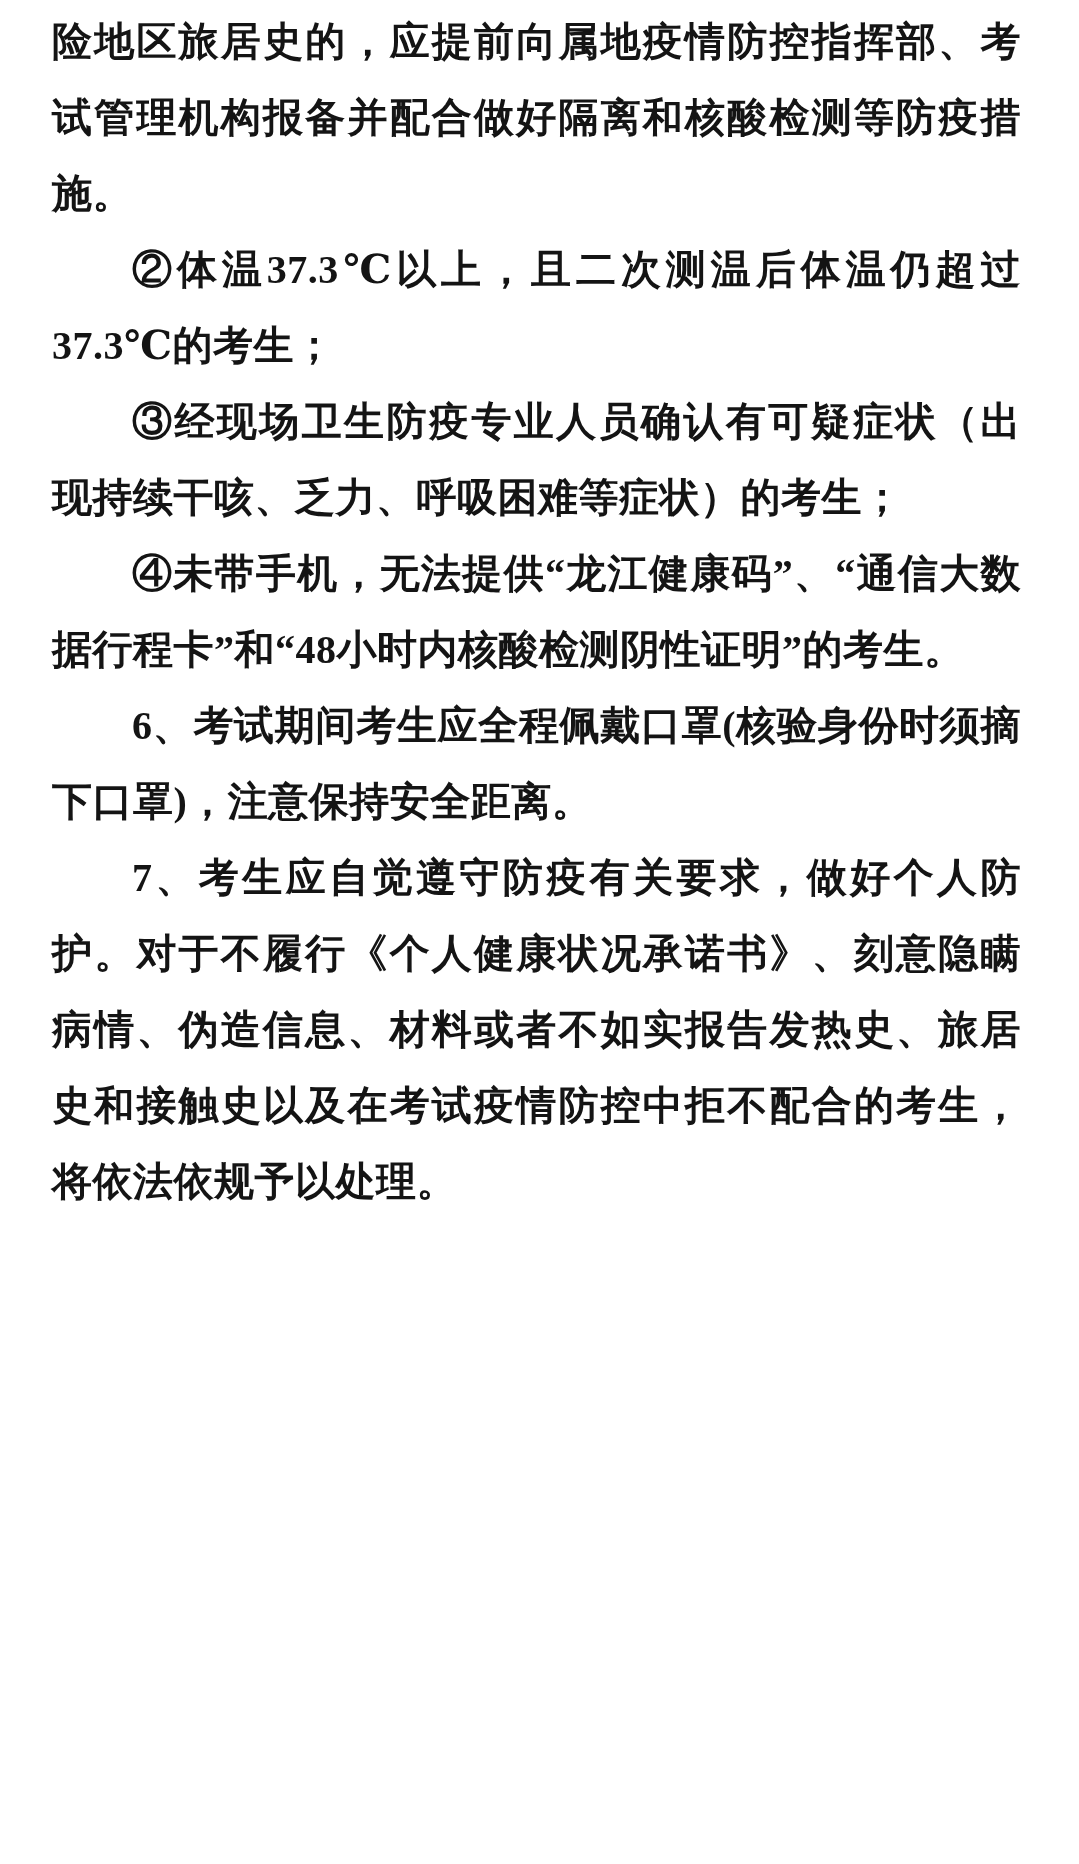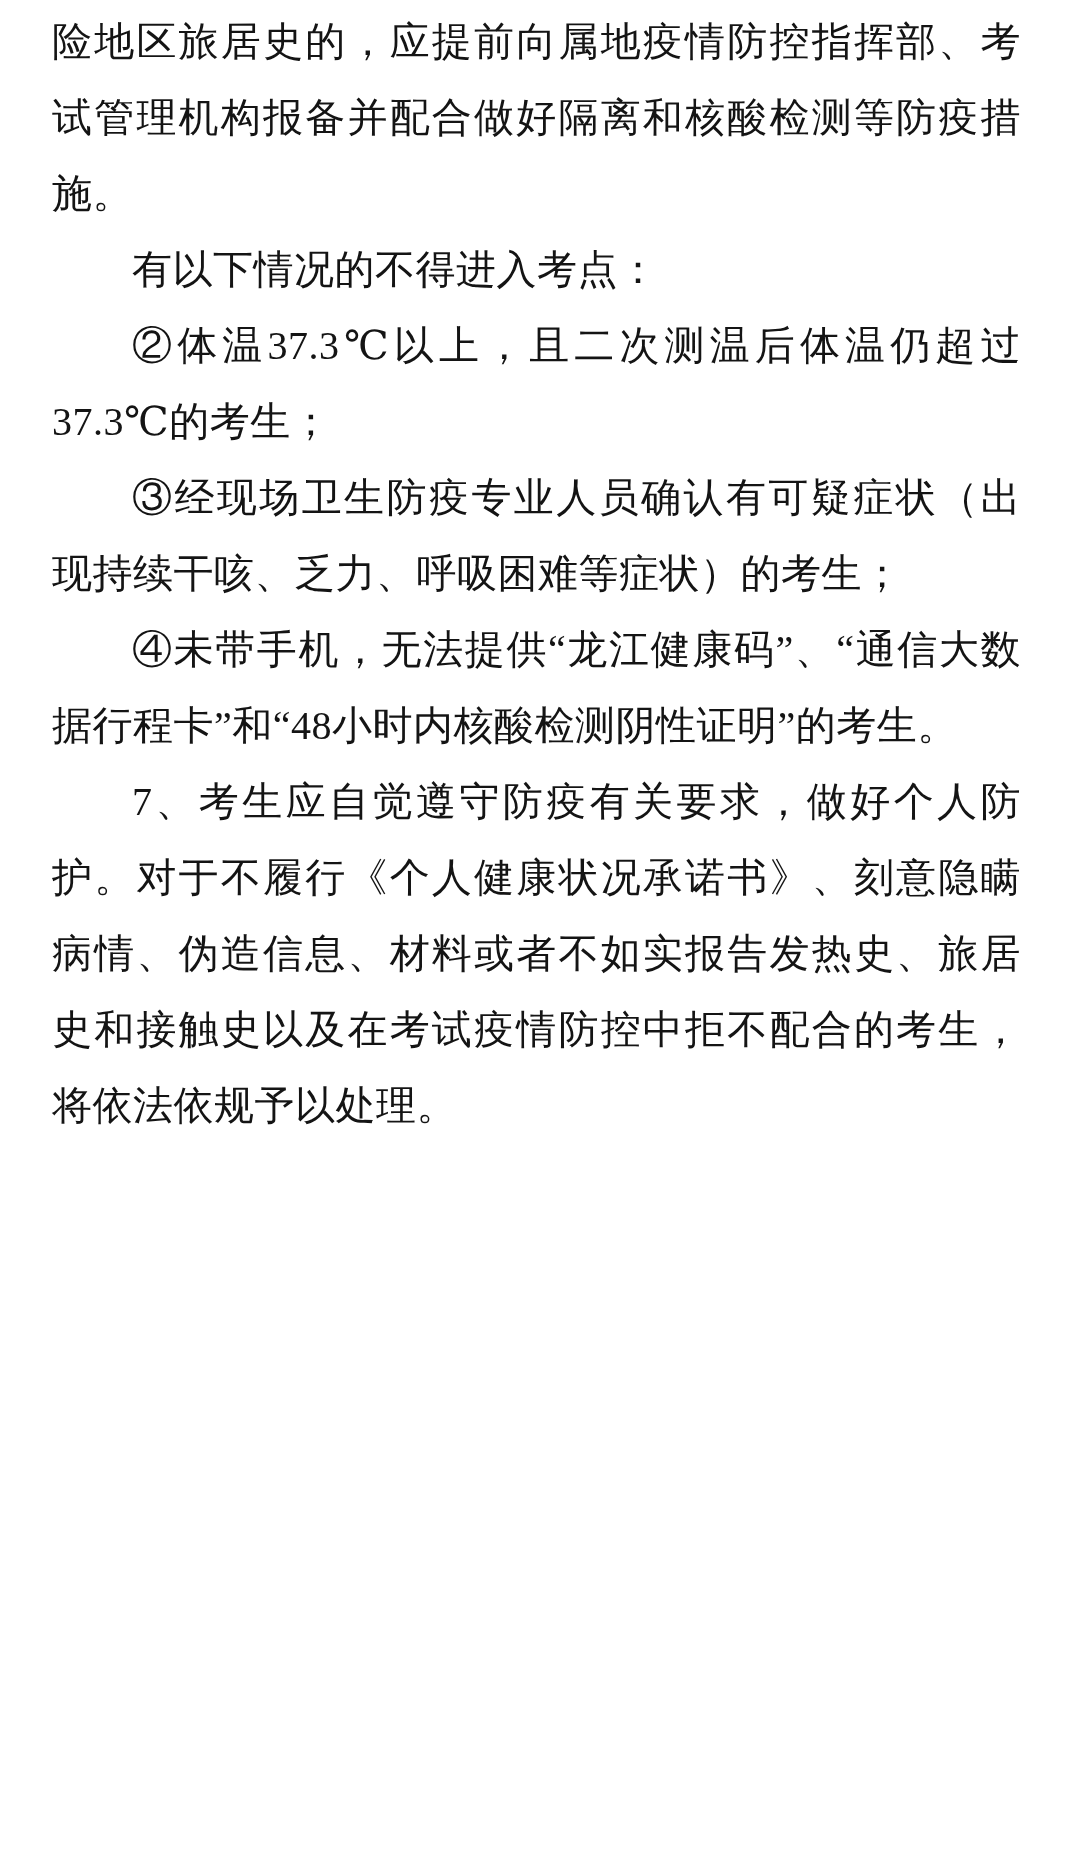--- a/index.html
+++ b/index.html
@@ -21,42 +21,42 @@
     background: #ffffff;
   }
   .para {
     font-size: 40px;
     line-height: 76px;
     letter-spacing: 0.5px;
     text-align: justify;
     text-justify: inter-ideograph;
     margin: 0;
     color: #141414;
-    font-weight: 400;
+    font-weight: 700;
   }
   .indent {
     text-indent: 80px;
   }
   .noindent {
     text-indent: 0;
   }
 </style>
 </head>
 <body>
 
 <div id="doc-page">
 
   <p class="para noindent">险地区旅居史的，应提前向属地疫情防控指挥部、考试管理机构报备并配合做好隔离和核酸检测等防疫措施。</p>
 
 
-  <p class="para indent">有以下情况的不得进入考点：</p>
 
 
   <p class="para indent">②体温37.3℃以上，且二次测温后体温仍超过37.3℃的考生；</p>
 
   <p class="para indent">③经现场卫生防疫专业人员确认有可疑症状（出现持续干咳、乏力、呼吸困难等症状）的考生；</p>
 
   <p class="para indent">④未带手机，无法提供“龙江健康码”、“通信大数据行程卡”和“48小时内核酸检测阴性证明”的考生。</p>
 
+  <p class="para indent">6、考试期间考生应全程佩戴口罩(核验身份时须摘下口罩)，注意保持安全距离。</p>
 
   <p class="para indent">7、考生应自觉遵守防疫有关要求，做好个人防护。对于不履行《个人健康状况承诺书》、刻意隐瞒病情、伪造信息、材料或者不如实报告发热史、旅居史和接触史以及在考试疫情防控中拒不配合的考生，将依法依规予以处理。</p>
 
 </div>
 
 </body></html>

